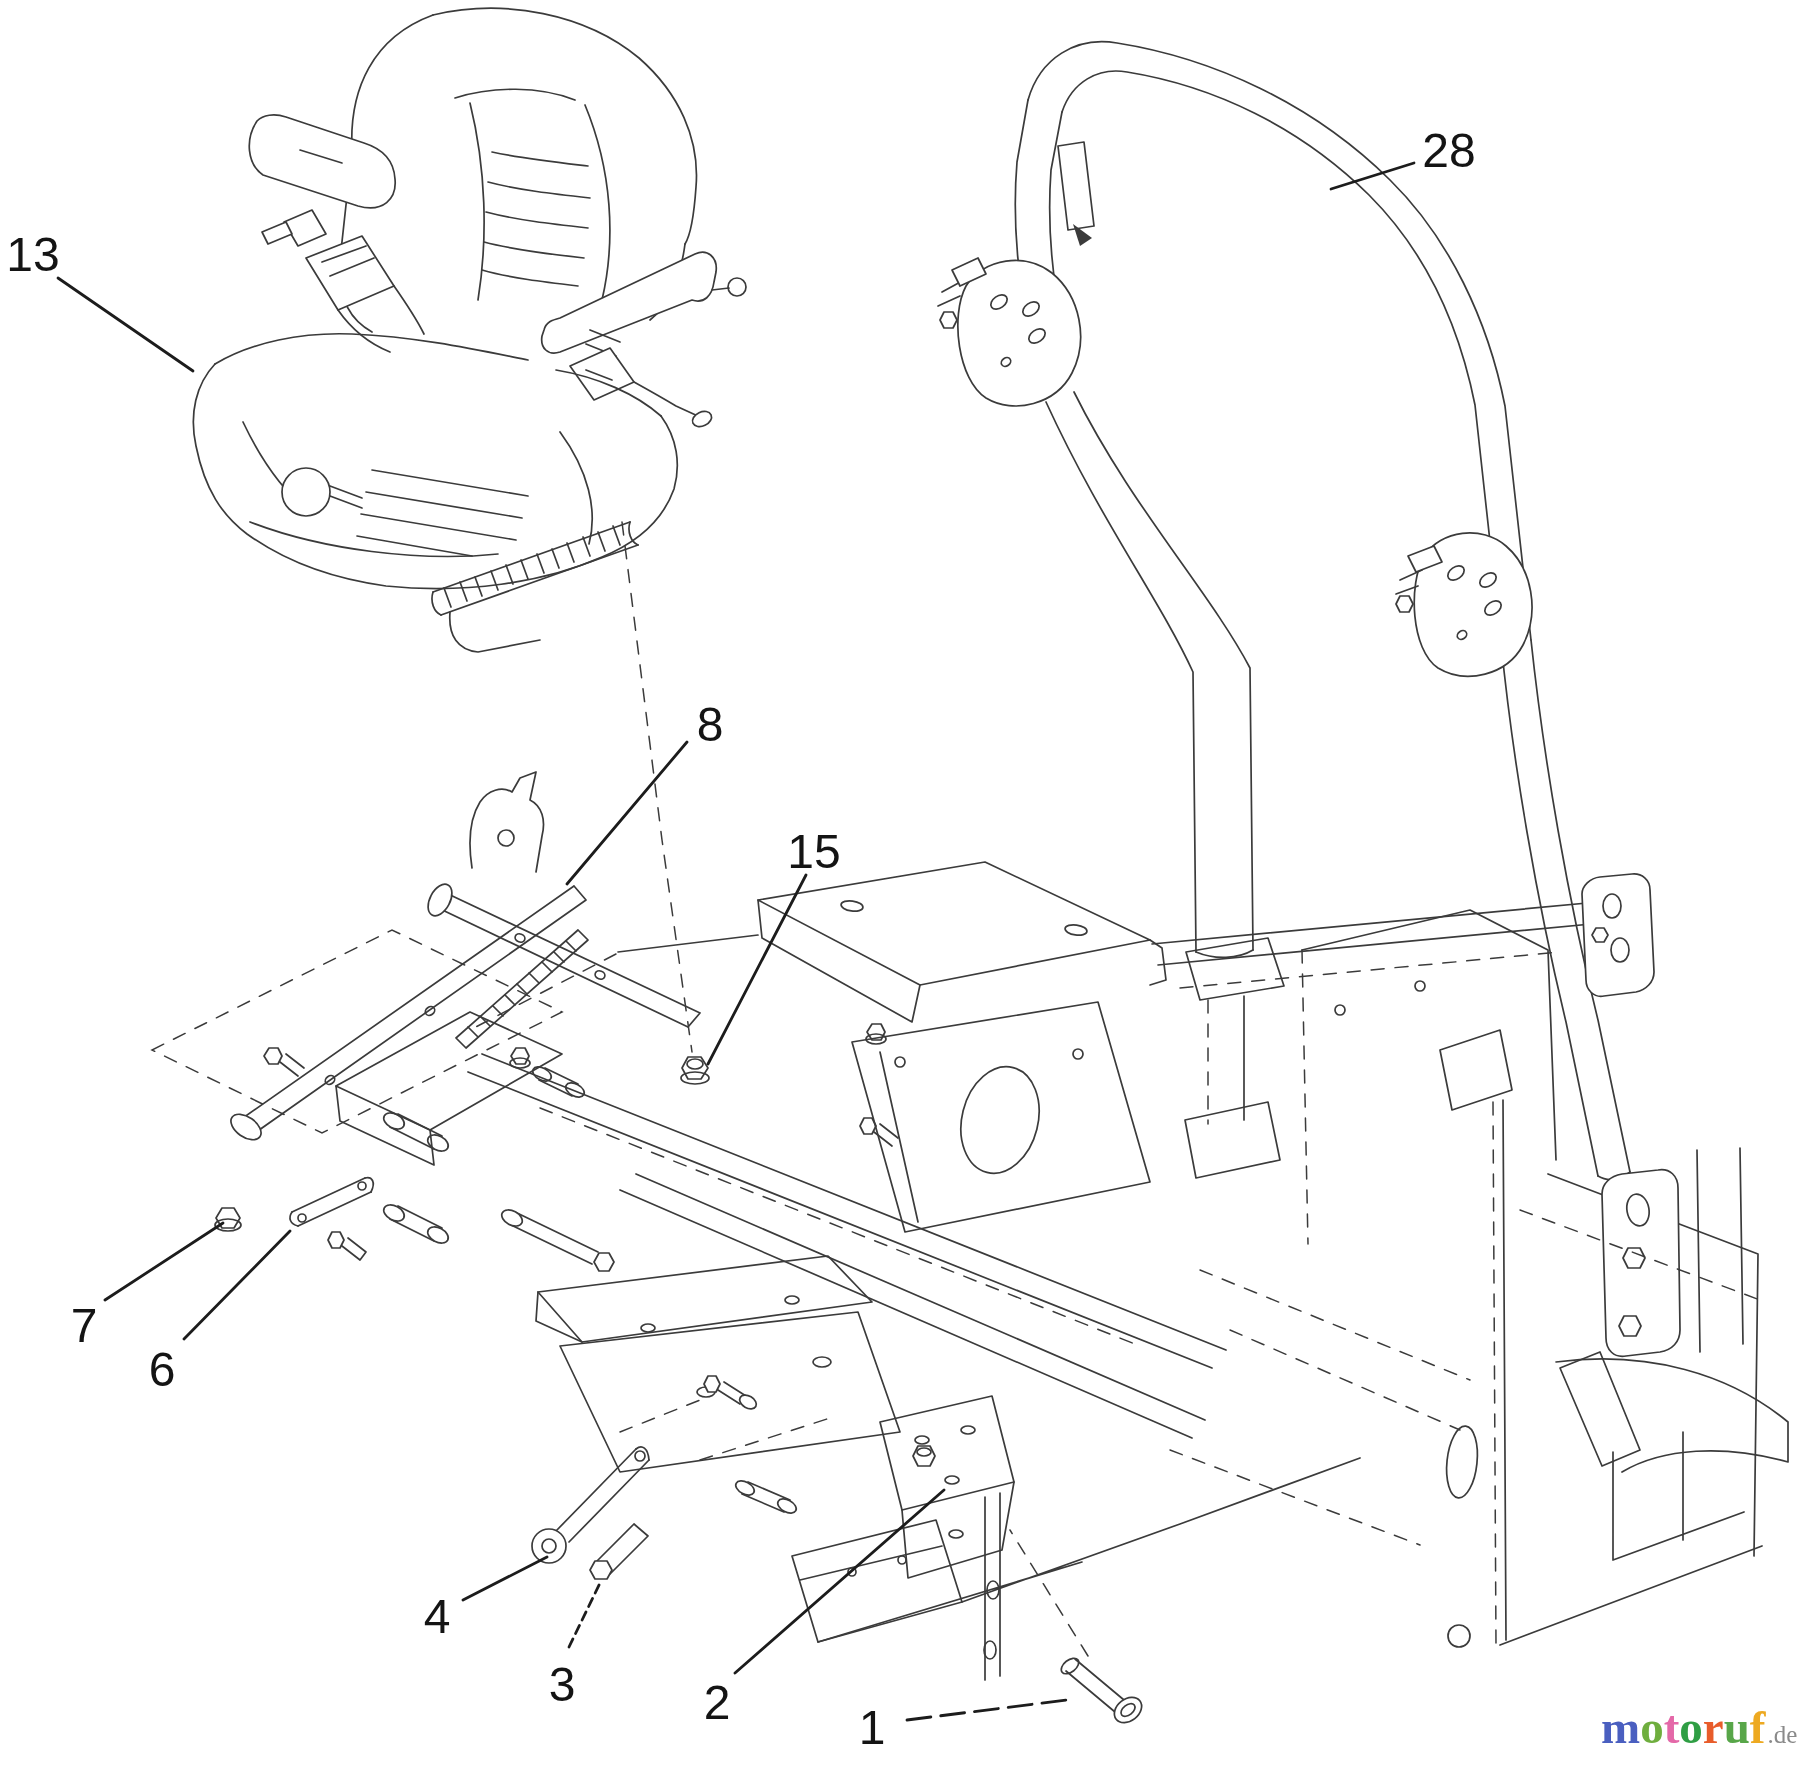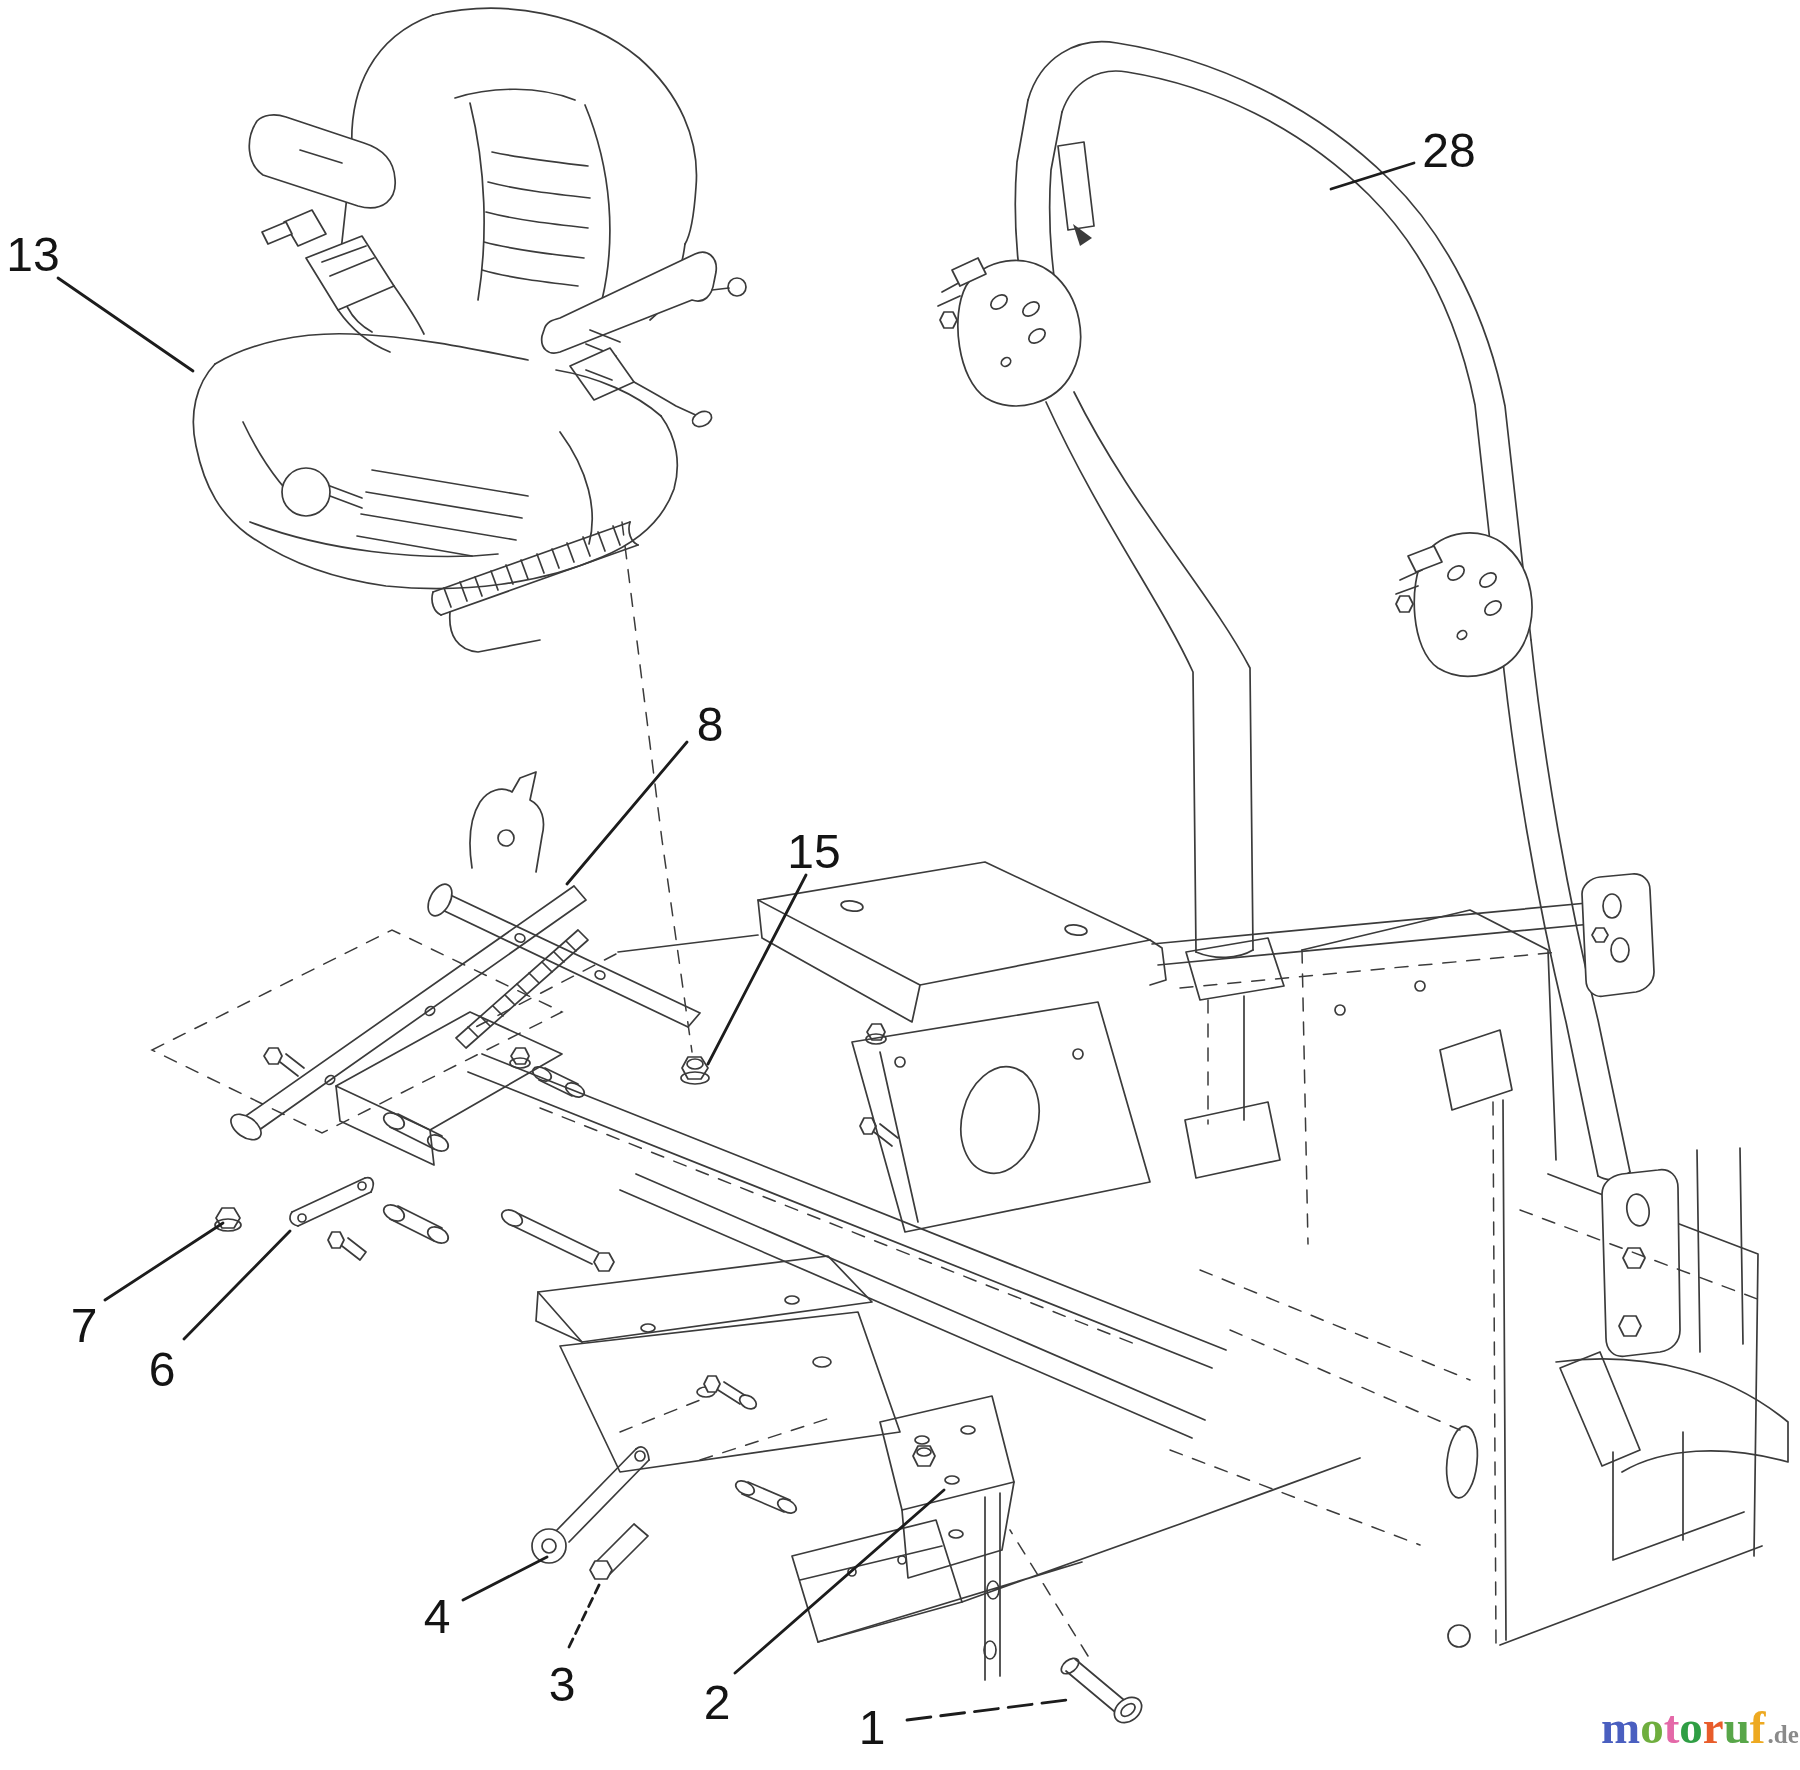--- a/index.html
+++ b/index.html
@@ -17,21 +17,21 @@
   .ldr{fill:none;stroke:var(--leader);stroke-width:2.8;stroke-linecap:round;}
   .ldr-d3{stroke-dasharray:9 6;}
   .ldr-d1{stroke-dasharray:24 10;}
   .num{font-family:"Liberation Sans",sans-serif;font-size:48px;fill:var(--label);text-anchor:middle;}
   .fil{fill:var(--line);stroke:none;}
   .wm{
     position:absolute;left:1601px;top:1704px;line-height:1;white-space:nowrap;
     font-family:"Liberation Serif",serif;font-weight:700;font-size:47px;
     text-decoration:none;cursor:pointer;
   }
-  .wm .sfx{font-size:25px;font-weight:700;margin-left:2px;}
+  .wm .sfx{font-size:25px;font-weight:400;margin-left:2px;}
 </style>
 </head>
 <body>
 
 <div class="stage">
 <svg width="1800" height="1770" viewBox="0 0 1800 1770">
 
   <g>
     <path class="ln" d="M433,15 C505,-2 586,14 639,58 C679,93 700,139 696,187 C694,216 690,236 685,244"></path>
     <path class="ln" d="M433,15 C373,37 349,89 352,150 L340,260 C337,297 350,320 372,332"></path>

